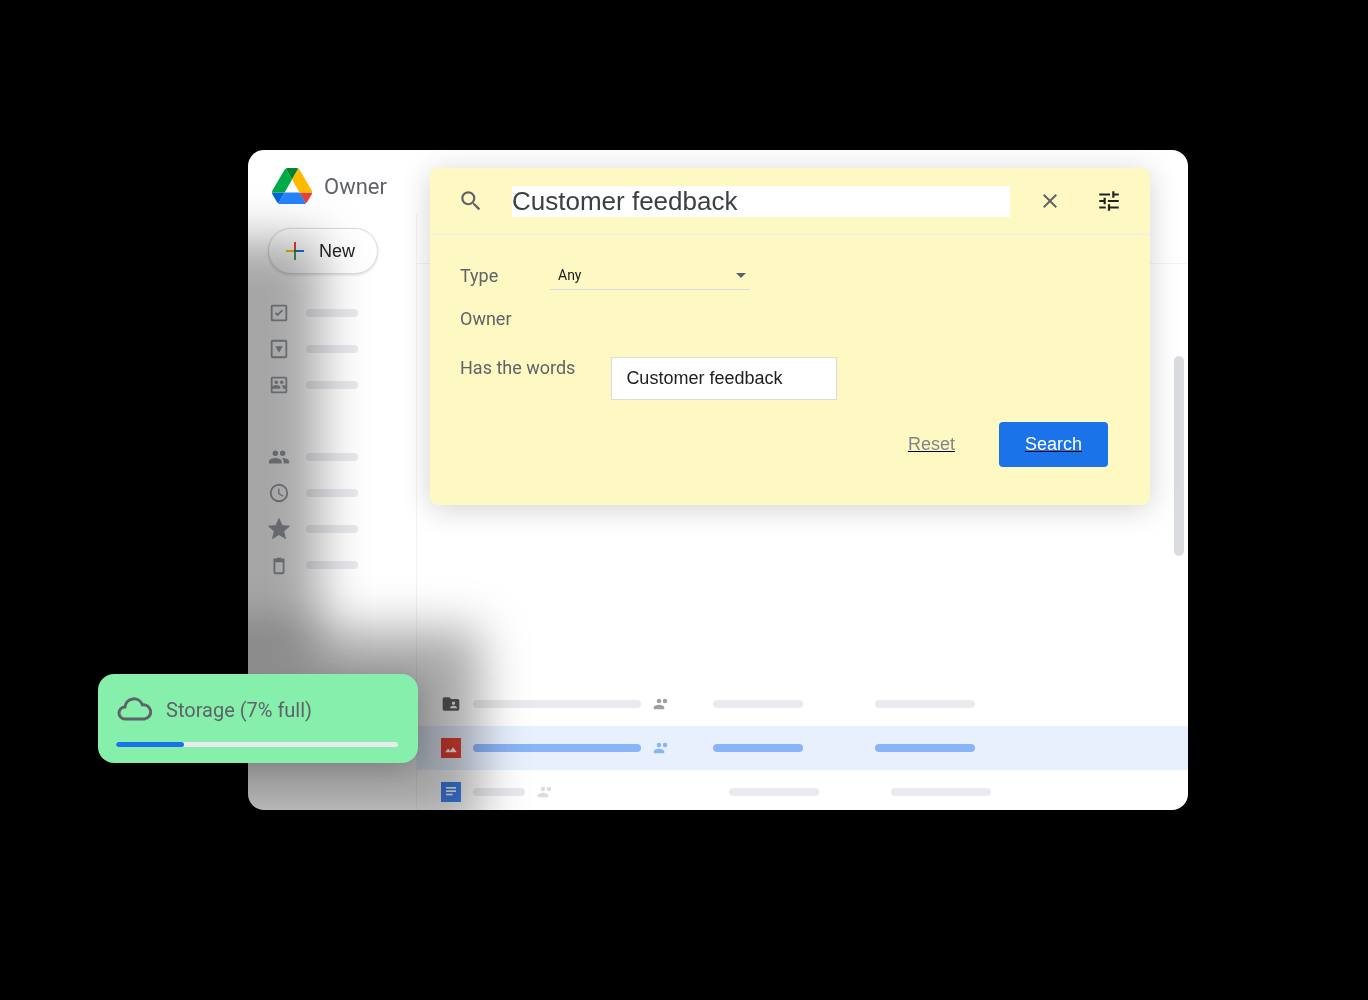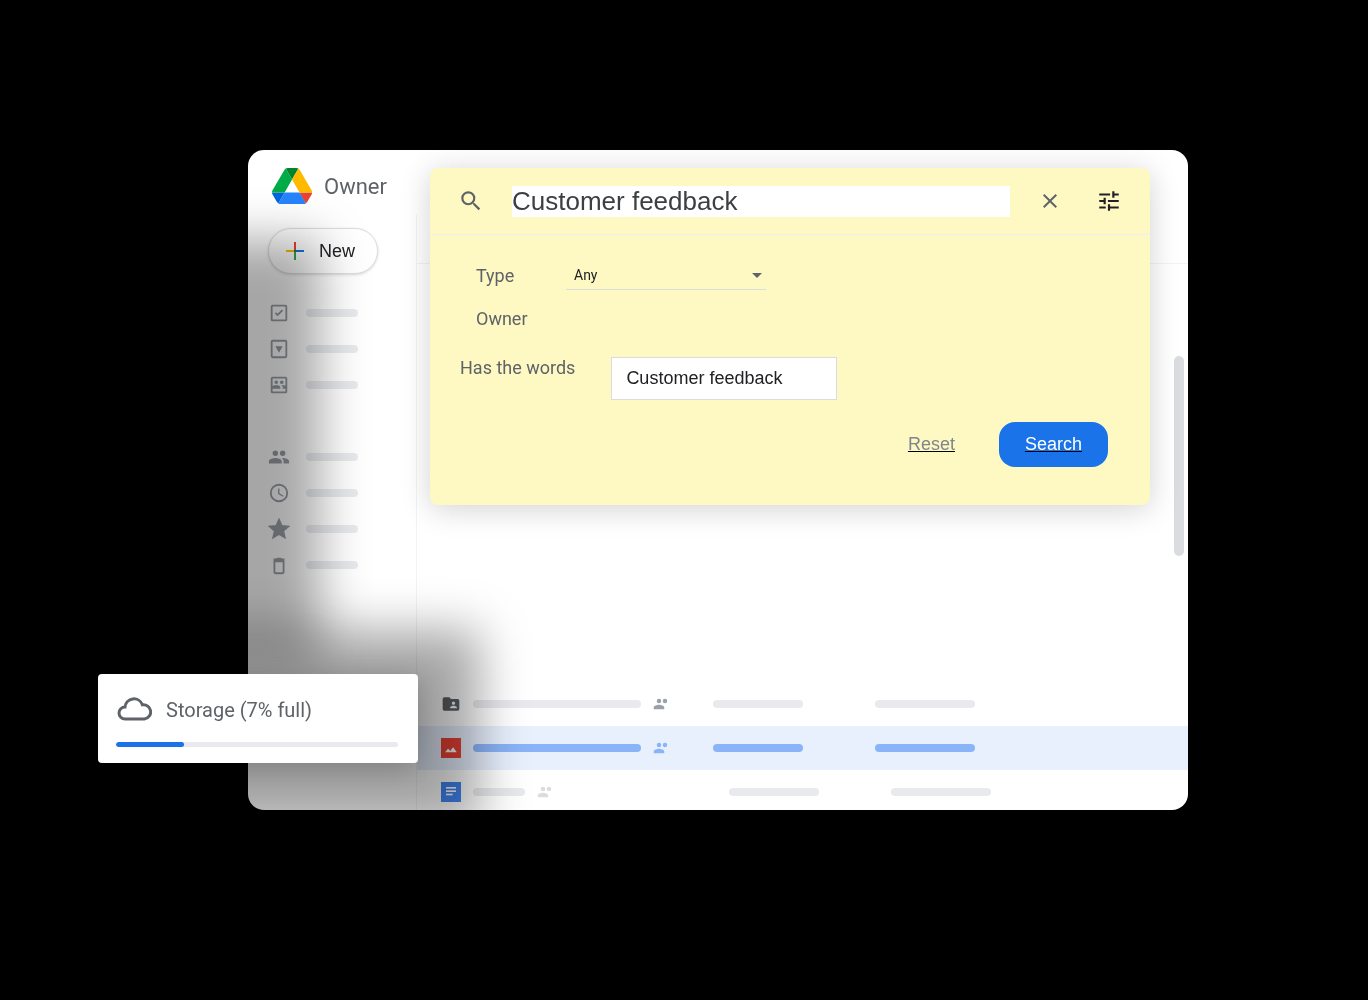--- a/index.html
+++ b/index.html
@@ -183,21 +183,20 @@
       color: #3c4043;
       outline: none;
     }
     .search-filters {
       padding: 26px 30px 20px 30px;
     }
     .filter-row {
       display: flex;
       align-items: center;
       margin-bottom: 18px;
-      margin-left: 16px;
     }
     .filter-label {
       width: 90px;
       color: #5f6368;
       font-size: 18px;
     }
     .filter-select {
       display: flex;
       align-items: center;
       justify-content: space-between;
@@ -247,30 +246,30 @@
       font-size: 18px;
       cursor: pointer;
       padding: 10px 16px;
     }
     .search-btn {
       background: #1a73e8;
       color: #fff;
       border: none;
       font-size: 18px;
       padding: 12px 26px;
-      border-radius: 16px;
+      border-radius: 4px;
       cursor: pointer;
     }
     .storage-card {
       position: absolute;
       left: 98px;
       top: 674px;
       width: 320px;
-      background: #ffffff;
-      border-radius: 4px;
+      background: #86efac;
+      border-radius: 16px;
       padding: 18px 20px 16px 18px;
       box-shadow: 0 6px 30px rgba(0,0,0,0.25);
       z-index: 30;
     }
     .storage-top {
       display: flex;
       align-items: center;
       gap: 14px;
     }
     .cloud-icon {

